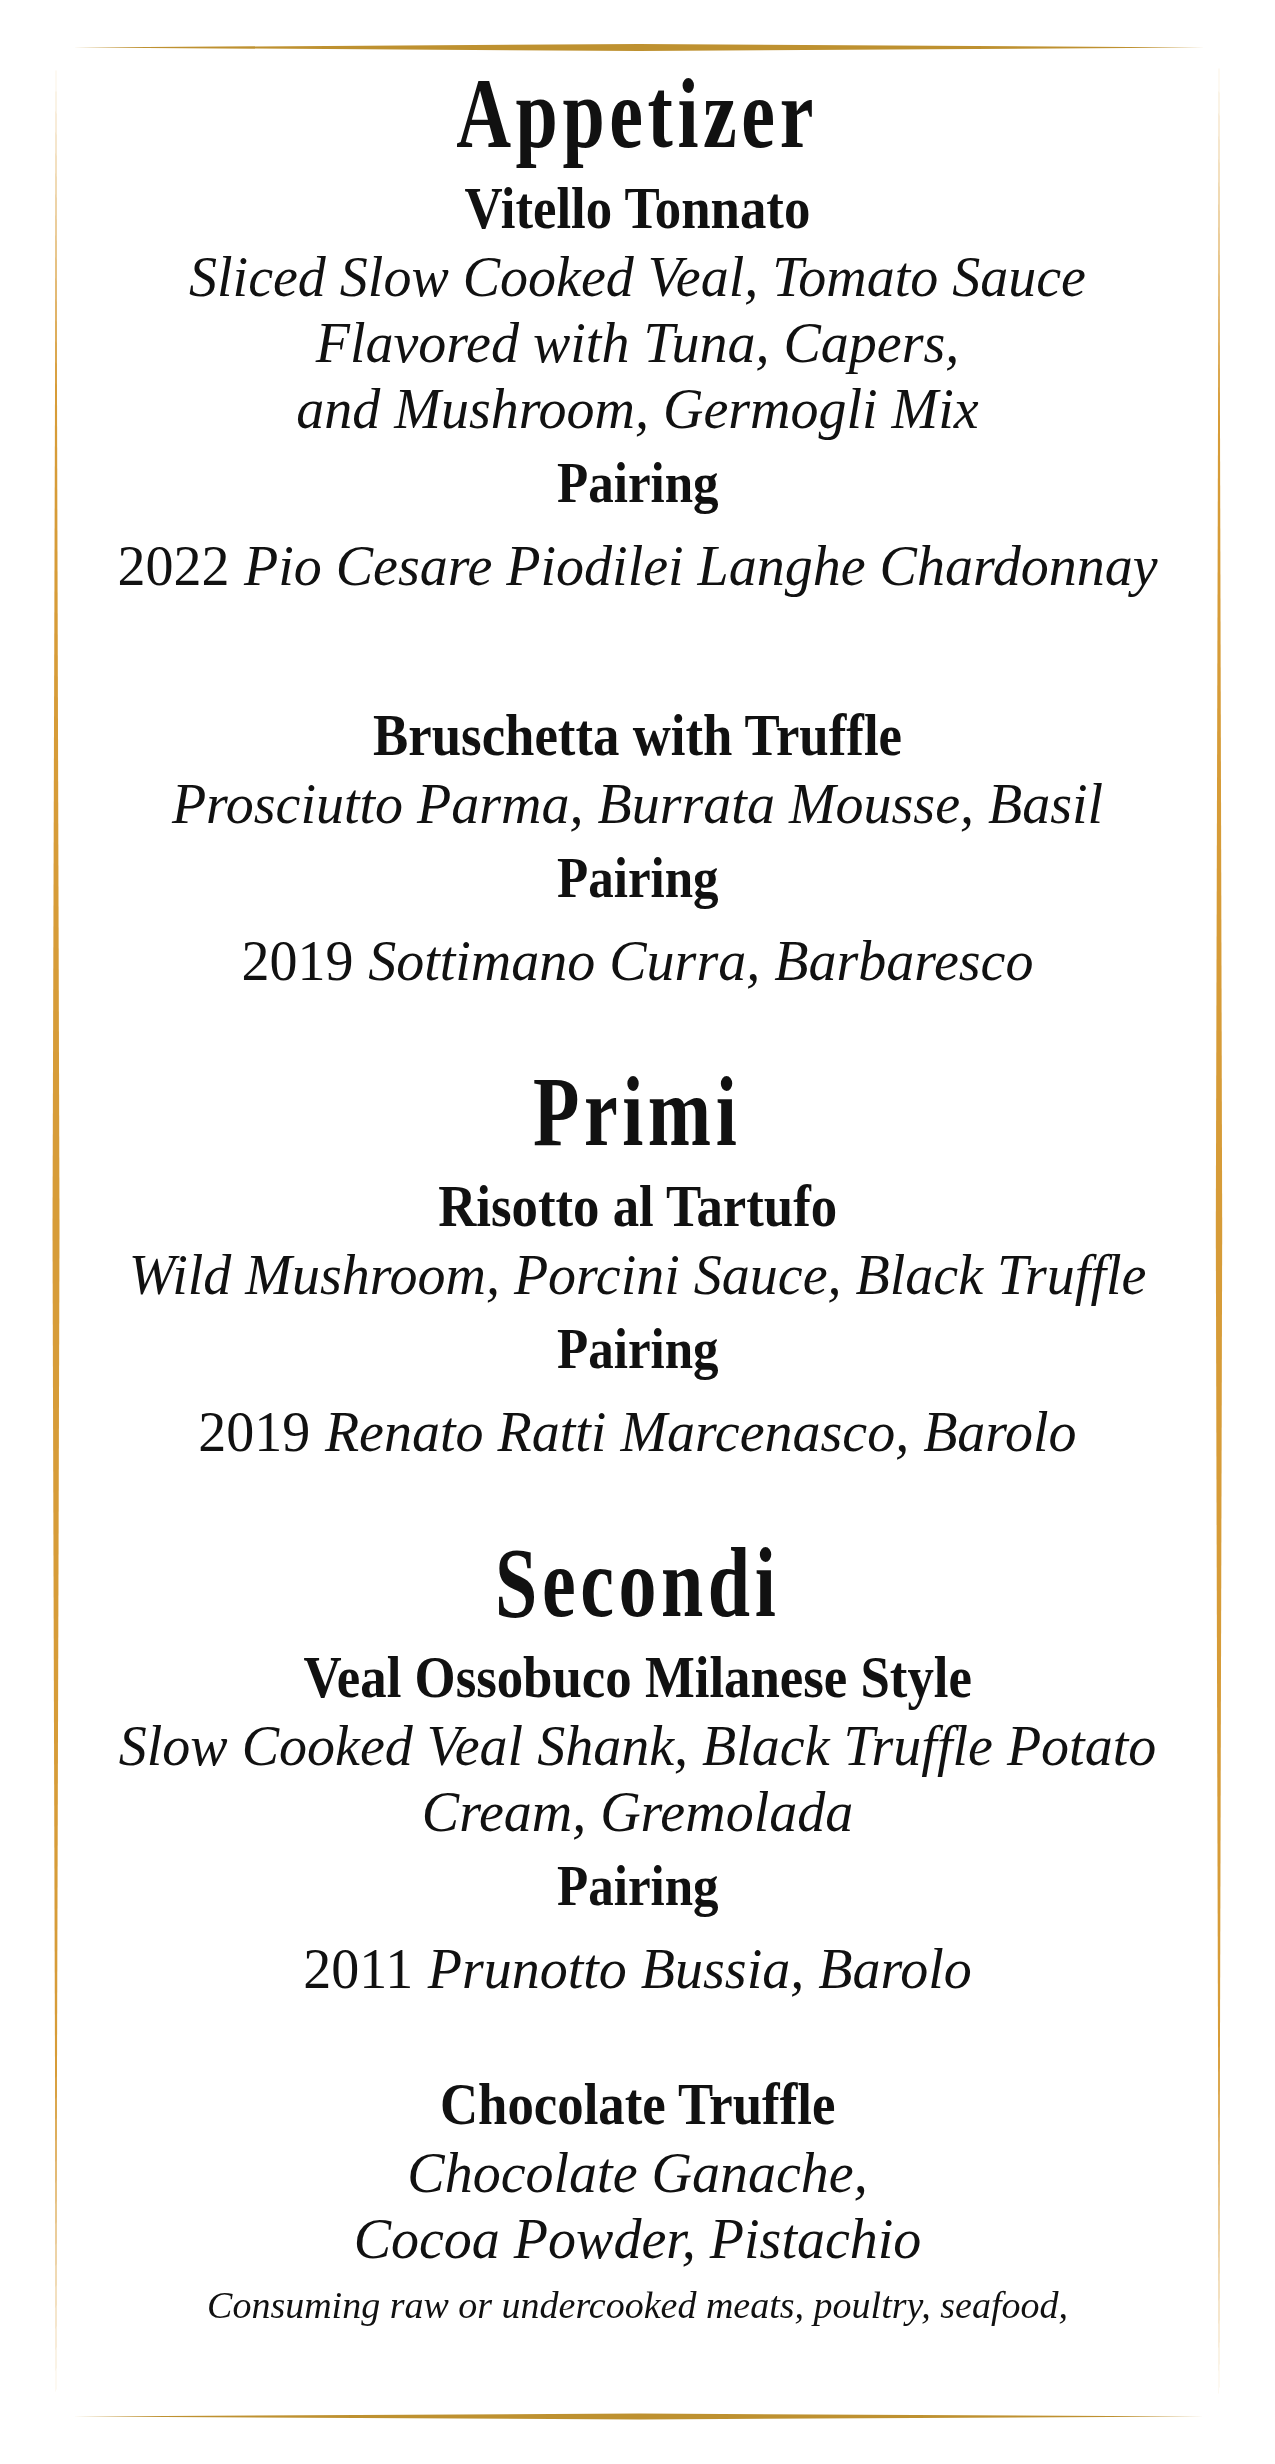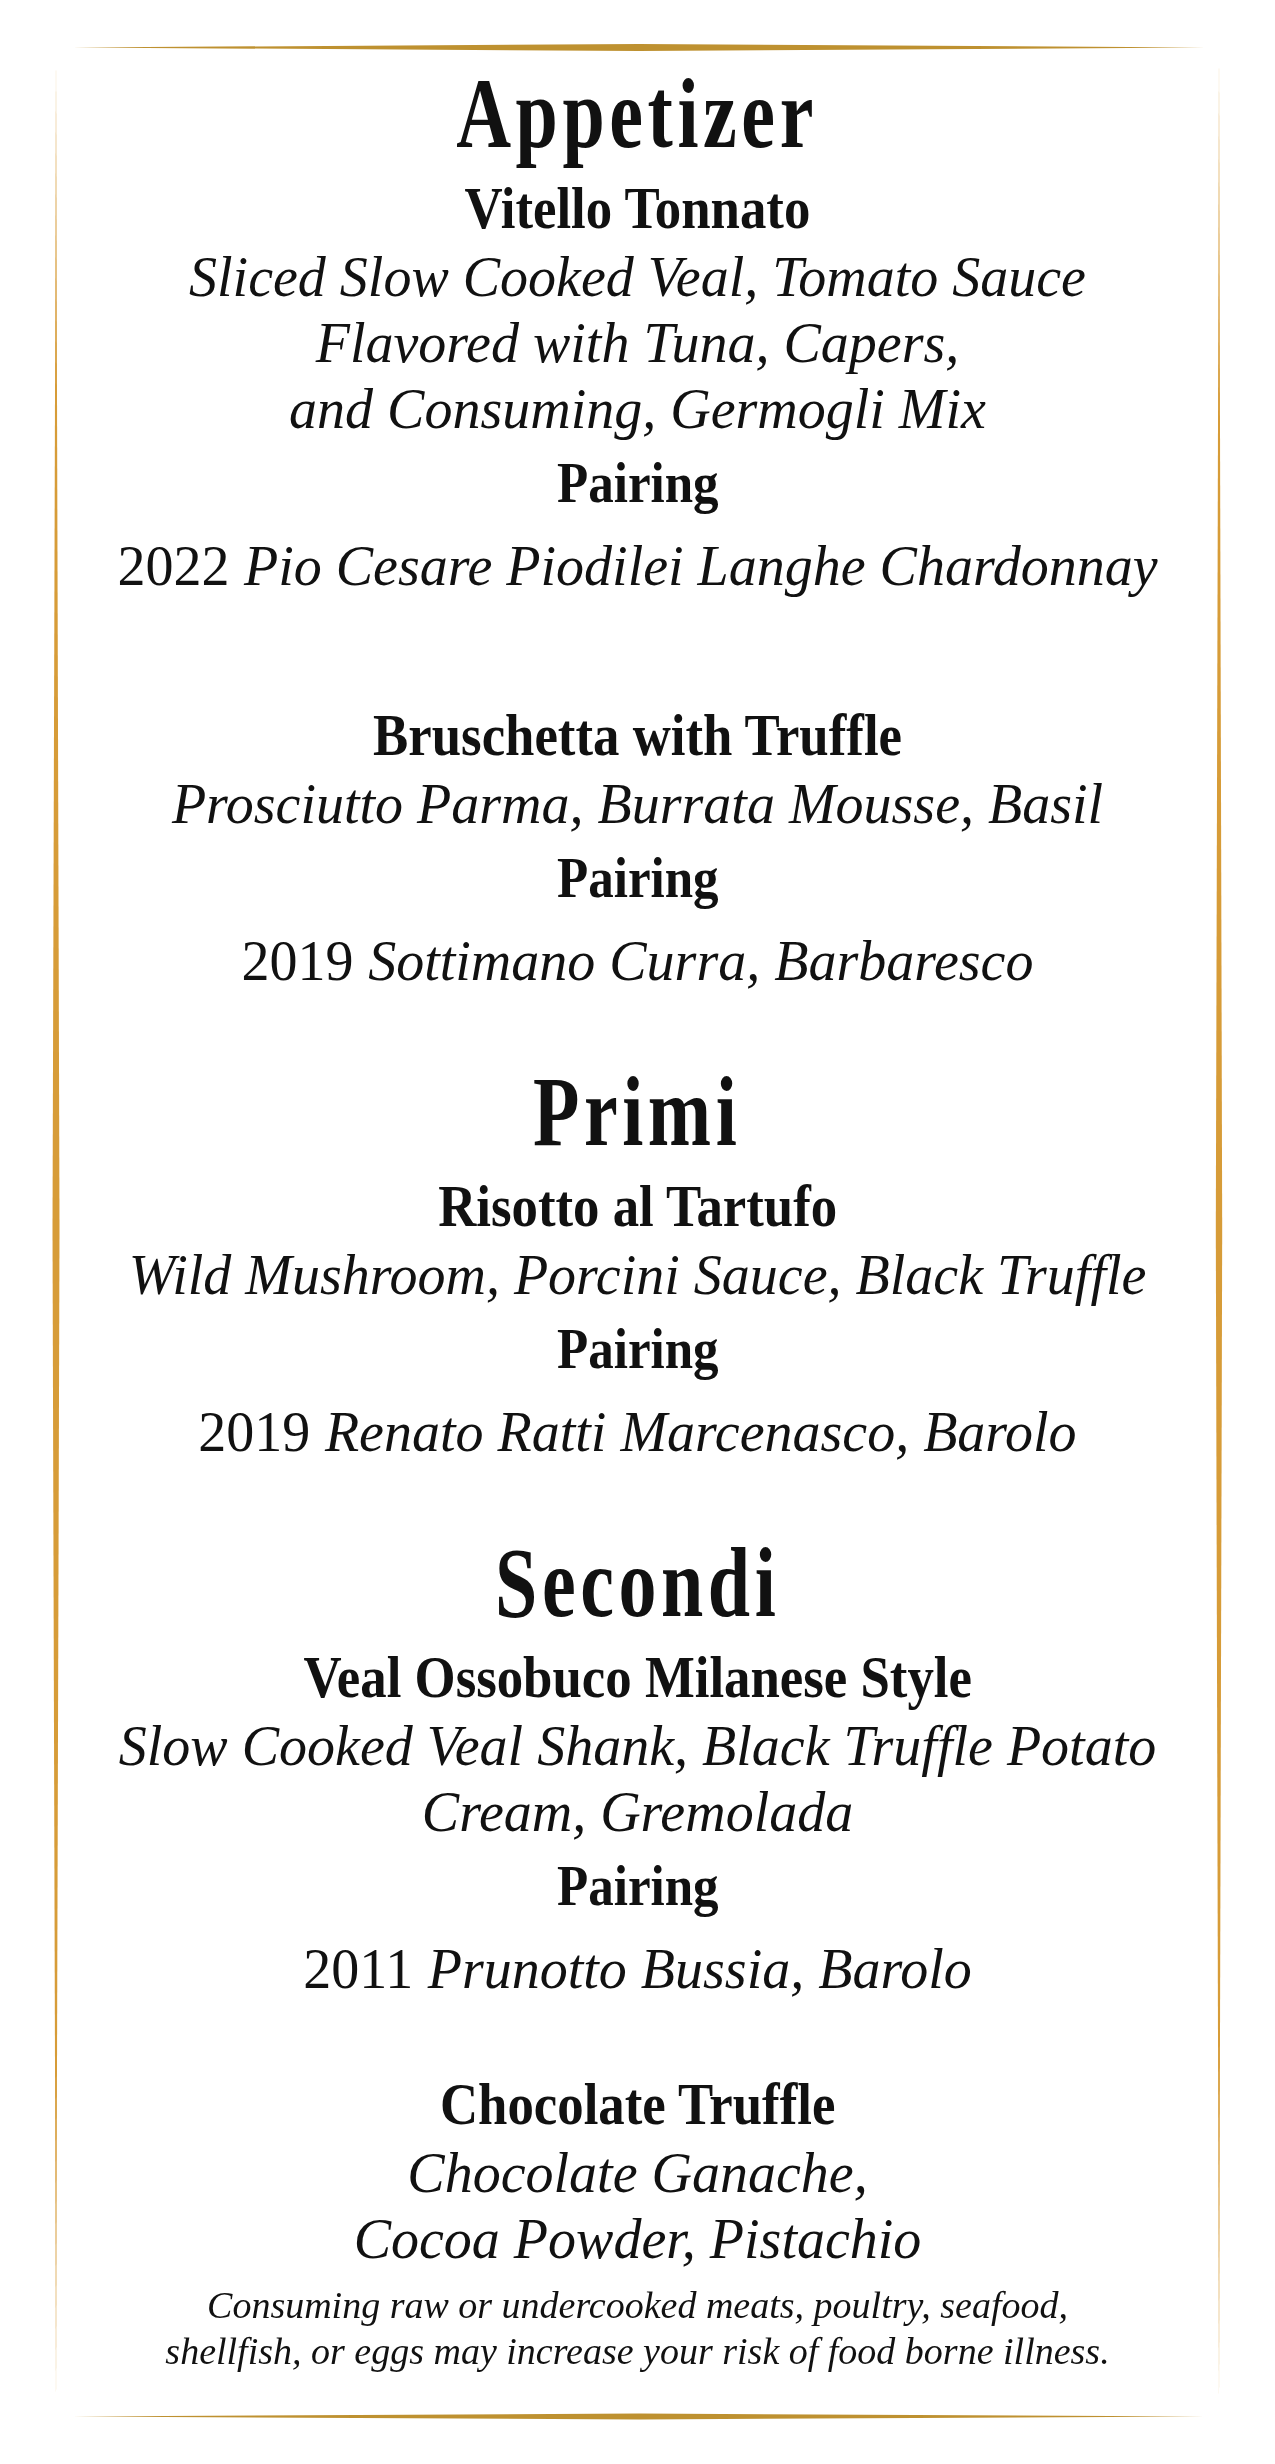--- a/index.html
+++ b/index.html
@@ -105,21 +105,21 @@
   </svg>
 
   <div class="menu">
     <div id="sections">
         <div class="section">
           <h2 class="section-title"><span class="squeeze">Appetizer</span></h2>
           <div class="course">
             <h3 class="dish-name"><span class="squeeze">Vitello Tonnato</span></h3>
             <div class="desc-line">Sliced Slow Cooked Veal, Tomato Sauce</div>
             <div class="desc-line">Flavored with Tuna, Capers,</div>
-            <div class="desc-line">and Consuming, Germogli Mix</div>
+            <div class="desc-line">and Mushroom, Germogli Mix</div>
             <div class="pairing-label"><span class="squeeze">Pairing</span></div>
             <div class="wine-line"><span class="wine-year">2022</span><span class="wine-name">Pio Cesare Piodilei Langhe Chardonnay</span></div>
           </div>
           <div class="course">
             <h3 class="dish-name"><span class="squeeze">Bruschetta with Truffle</span></h3>
             <div class="desc-line">Prosciutto Parma, Burrata Mousse, Basil</div>
             <div class="pairing-label"><span class="squeeze">Pairing</span></div>
             <div class="wine-line"><span class="wine-year">2019</span><span class="wine-name">Sottimano Curra, Barbaresco</span></div>
           </div>
         </div>
@@ -145,17 +145,16 @@
         <div class="section">
           <div class="course">
             <h3 class="dish-name"><span class="squeeze">Chocolate Truffle</span></h3>
             <div class="desc-line">Chocolate Ganache,</div>
             <div class="desc-line">Cocoa Powder, Pistachio</div>
           </div>
         </div>
       </div>
     <div class="disclaimer">
       <div class="disclaimer-line">Consuming raw or undercooked meats, poultry, seafood,</div>
-      <div class="disclaimer-line">shellfish, or eggs may increase your risk of food borne illness.</div>
     </div>
   </div>
 
 </div>
 
 </body></html>

